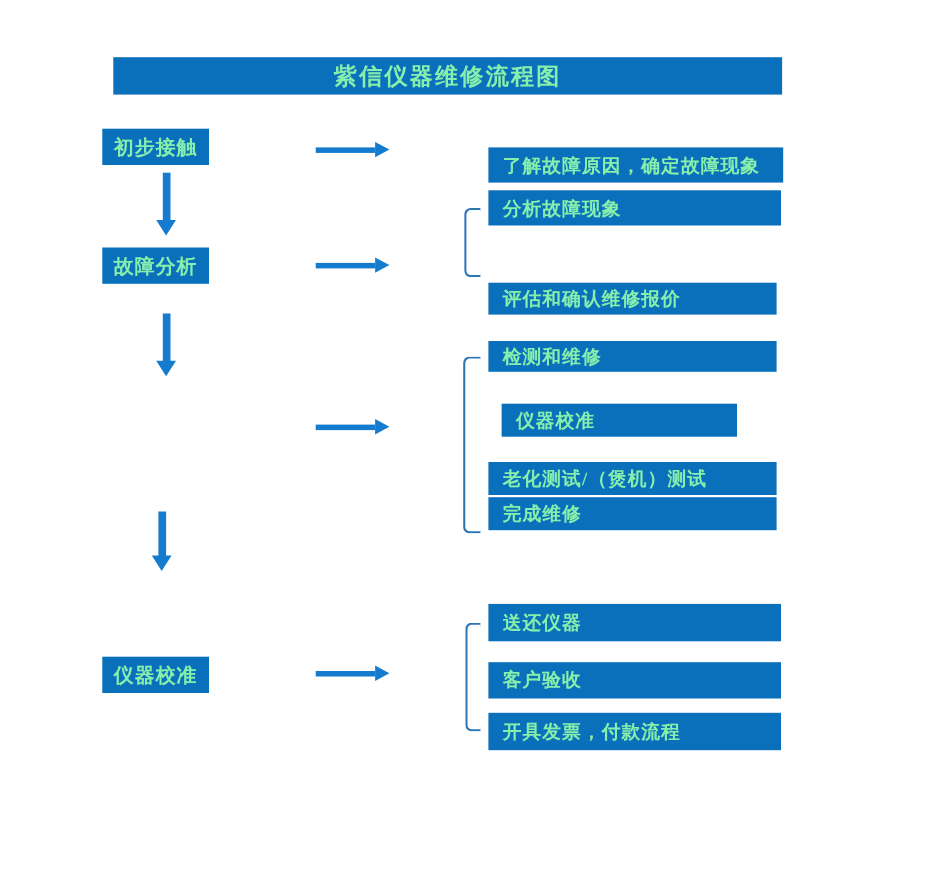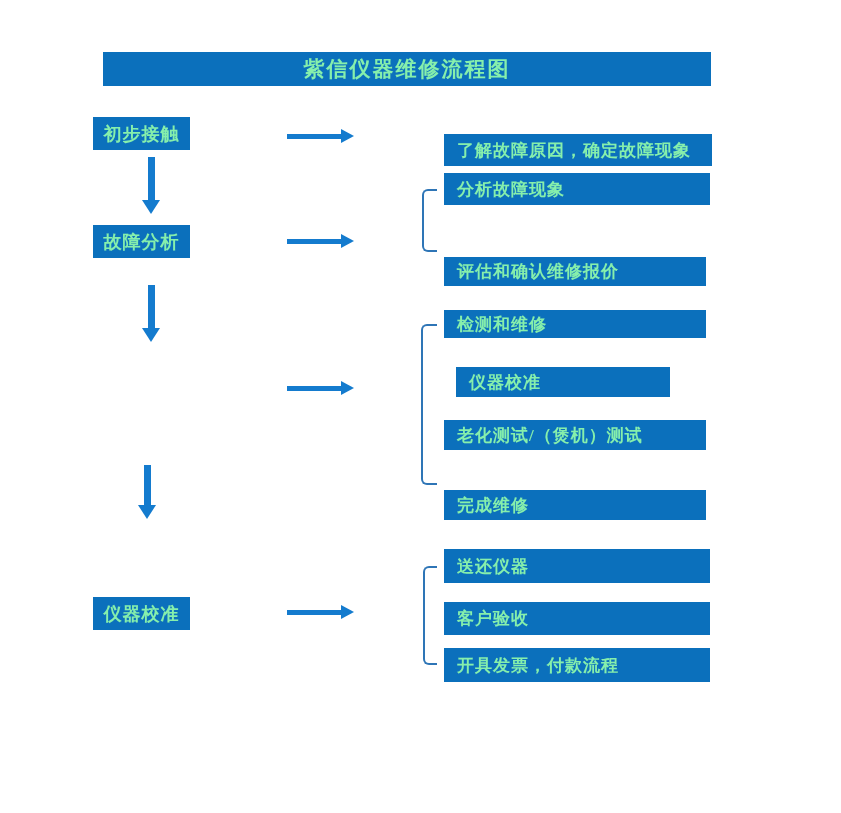--- a/index.html
+++ b/index.html
@@ -135,20 +135,20 @@
   <div class="bluebox detail" style="top:118px; width:268px; height:32px;margin-top:16px;">了解故障原因，确定故障现象</div>
 
   <div class="bracket" style="left:422px; top:189px; width:15px; height:63px;"></div>
   <div class="bluebox detail" style="top:173px; width:266px; height:32px;">分析故障现象</div>
   <div class="bluebox detail" style="top:237px; width:262px; height:29px;margin-top:20px;">评估和确认维修报价</div>
 
   <div class="bracket" style="left:421px; top:324px; width:16px; height:161px;"></div>
   <div class="bluebox detail" style="top:310px; width:262px; height:28px;">检测和维修</div>
   <div class="bluebox detail" style="top:367px; width:214px; height:30px;margin-left:12px;">仪器校准</div>
   <div class="bluebox detail" style="top:420px; width:262px; height:30px;">老化测试/（煲机）测试</div>
-  <div class="bluebox detail" style="top:490px; width:262px; height:30px;">完成维修</div>
+  <div class="bluebox detail" style="top:452px; width:262px; height:30px;">完成维修</div>
 
   <div class="bracket" style="left:423px; top:566px; width:14px; height:99px;"></div>
   <div class="bluebox detail" style="top:602px; width:266px; height:33px;">客户验收</div>
   <div class="bluebox detail" style="top:549px; width:266px; height:34px;">送还仪器</div>
   <div class="bluebox detail" style="top:648px; width:266px; height:34px;">开具发票，付款流程</div>
 
 </div>
 
 </body></html>

